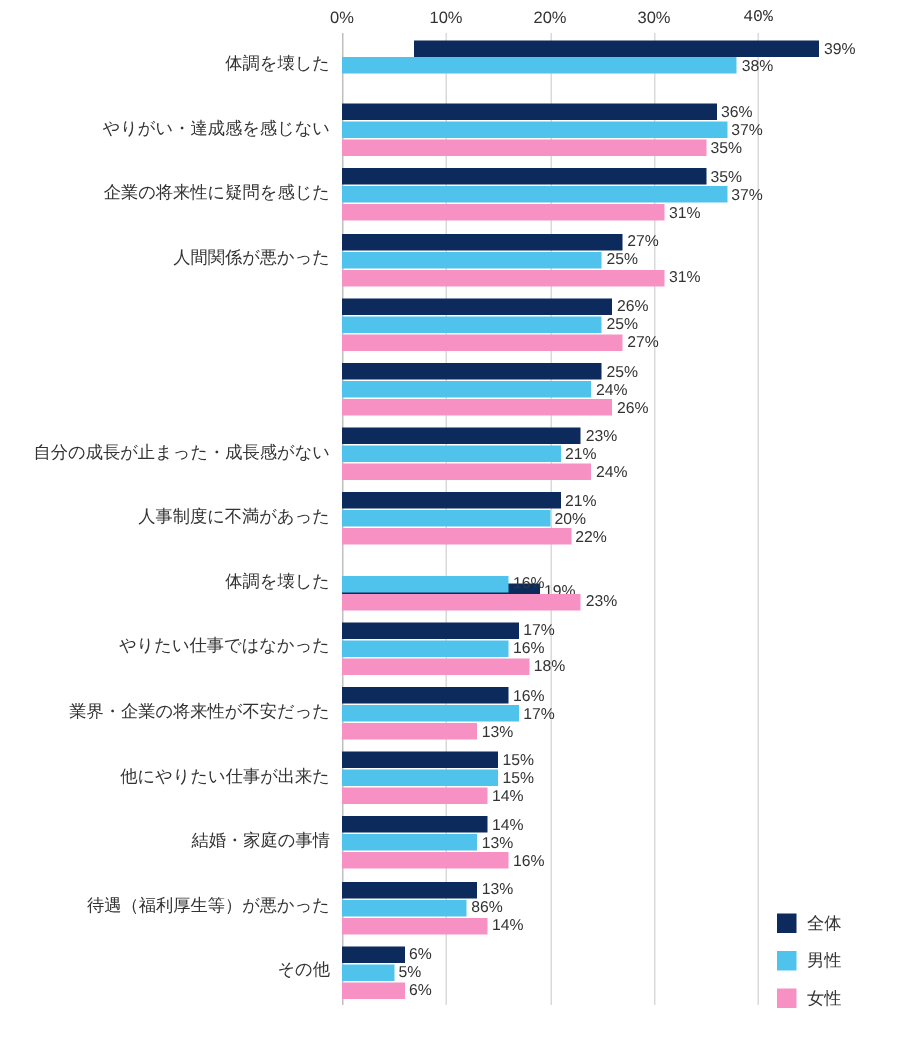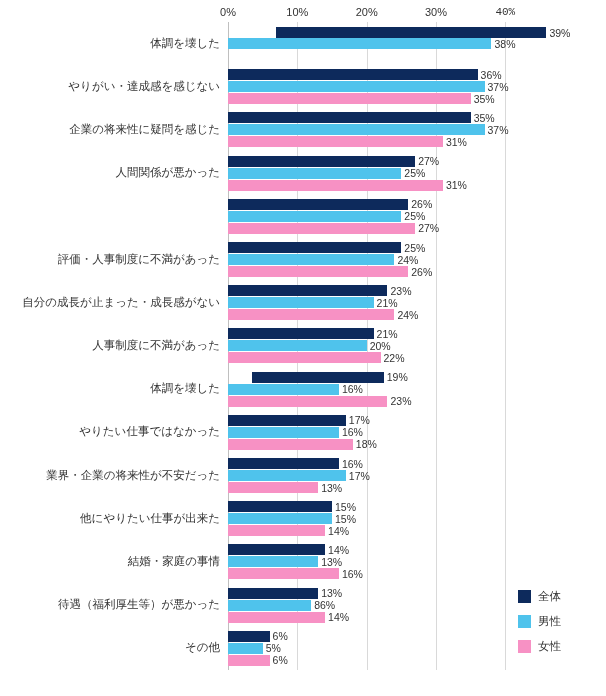--- a/index.html
+++ b/index.html
@@ -87,21 +87,21 @@
     transform: translateY(-50%);
     margin-left: 3px;
     font-size: 10.5px;
     color: #333333;
     white-space: nowrap;
   }
   
   .legend {
     position: absolute;
     left: 518px;
-    top: 589px;
+    top: 608px;
     font-size: 11.5px;
     color: #333333;
   }
   .legend-item {
     display: flex;
     align-items: center;
     margin-bottom: 10px;
   }
   .legend-swatch {
     width: 13px;
@@ -199,21 +199,20 @@
           <div class="bar-row" style="top: 16.1px; width: 312px;">
             <div class="bar" style="width: 173.333px; background: rgb(79, 195, 236);"></div>
             <span class="bar-val" style="left: 173.333px;">25%</span>
           </div>
           <div class="bar-row" style="top: 28.1px; width: 312px;">
             <div class="bar" style="width: 187.2px; background: rgb(247, 145, 196);"></div>
             <span class="bar-val" style="left: 187.2px;">27%</span>
           </div>
         </div>
         <div class="group" style="top: 216px; height: 43.2px;">
-          <div class="cat-label">評価・人事制度に不満があった</div>
           <div class="bar-row" style="top: 4.1px; width: 312px;">
             <div class="bar" style="width: 173.333px; background: rgb(13, 42, 92);"></div>
             <span class="bar-val" style="left: 173.333px;">25%</span>
           </div>
           <div class="bar-row" style="top: 16.1px; width: 312px;">
             <div class="bar" style="width: 166.4px; background: rgb(79, 195, 236);"></div>
             <span class="bar-val" style="left: 166.4px;">24%</span>
           </div>
           <div class="bar-row" style="top: 28.1px; width: 312px;">
             <div class="bar" style="width: 180.267px; background: rgb(247, 145, 196);"></div>
@@ -245,21 +244,21 @@
             <div class="bar" style="width: 138.667px; background: rgb(79, 195, 236);"></div>
             <span class="bar-val" style="left: 138.667px;">20%</span>
           </div>
           <div class="bar-row" style="top: 28.1px; width: 312px;">
             <div class="bar" style="width: 152.533px; background: rgb(247, 145, 196);"></div>
             <span class="bar-val" style="left: 152.533px;">22%</span>
           </div>
         </div>
         <div class="group" style="top: 345.6px; height: 43.2px;">
           <div class="cat-label">体調を壊した</div>
-          <div class="bar-row" style="top: 4px; width: 312px; margin-left: 24px;">
+          <div class="bar-row" style="top: 21px; width: 312px;">
             <div class="bar" style="width: 131.733px; background: rgb(13, 42, 92);"></div>
             <span class="bar-val" style="left: 131.733px;">19%</span>
           </div>
           <div class="bar-row" style="top: 16.1px; width: 312px;">
             <div class="bar" style="width: 110.933px; background: rgb(79, 195, 236);"></div>
             <span class="bar-val" style="left: 110.933px;">16%</span>
           </div>
           <div class="bar-row" style="top: 28.1px; width: 312px;">
             <div class="bar" style="width: 159.467px; background: rgb(247, 145, 196);"></div>
             <span class="bar-val" style="left: 159.467px;">23%</span>

